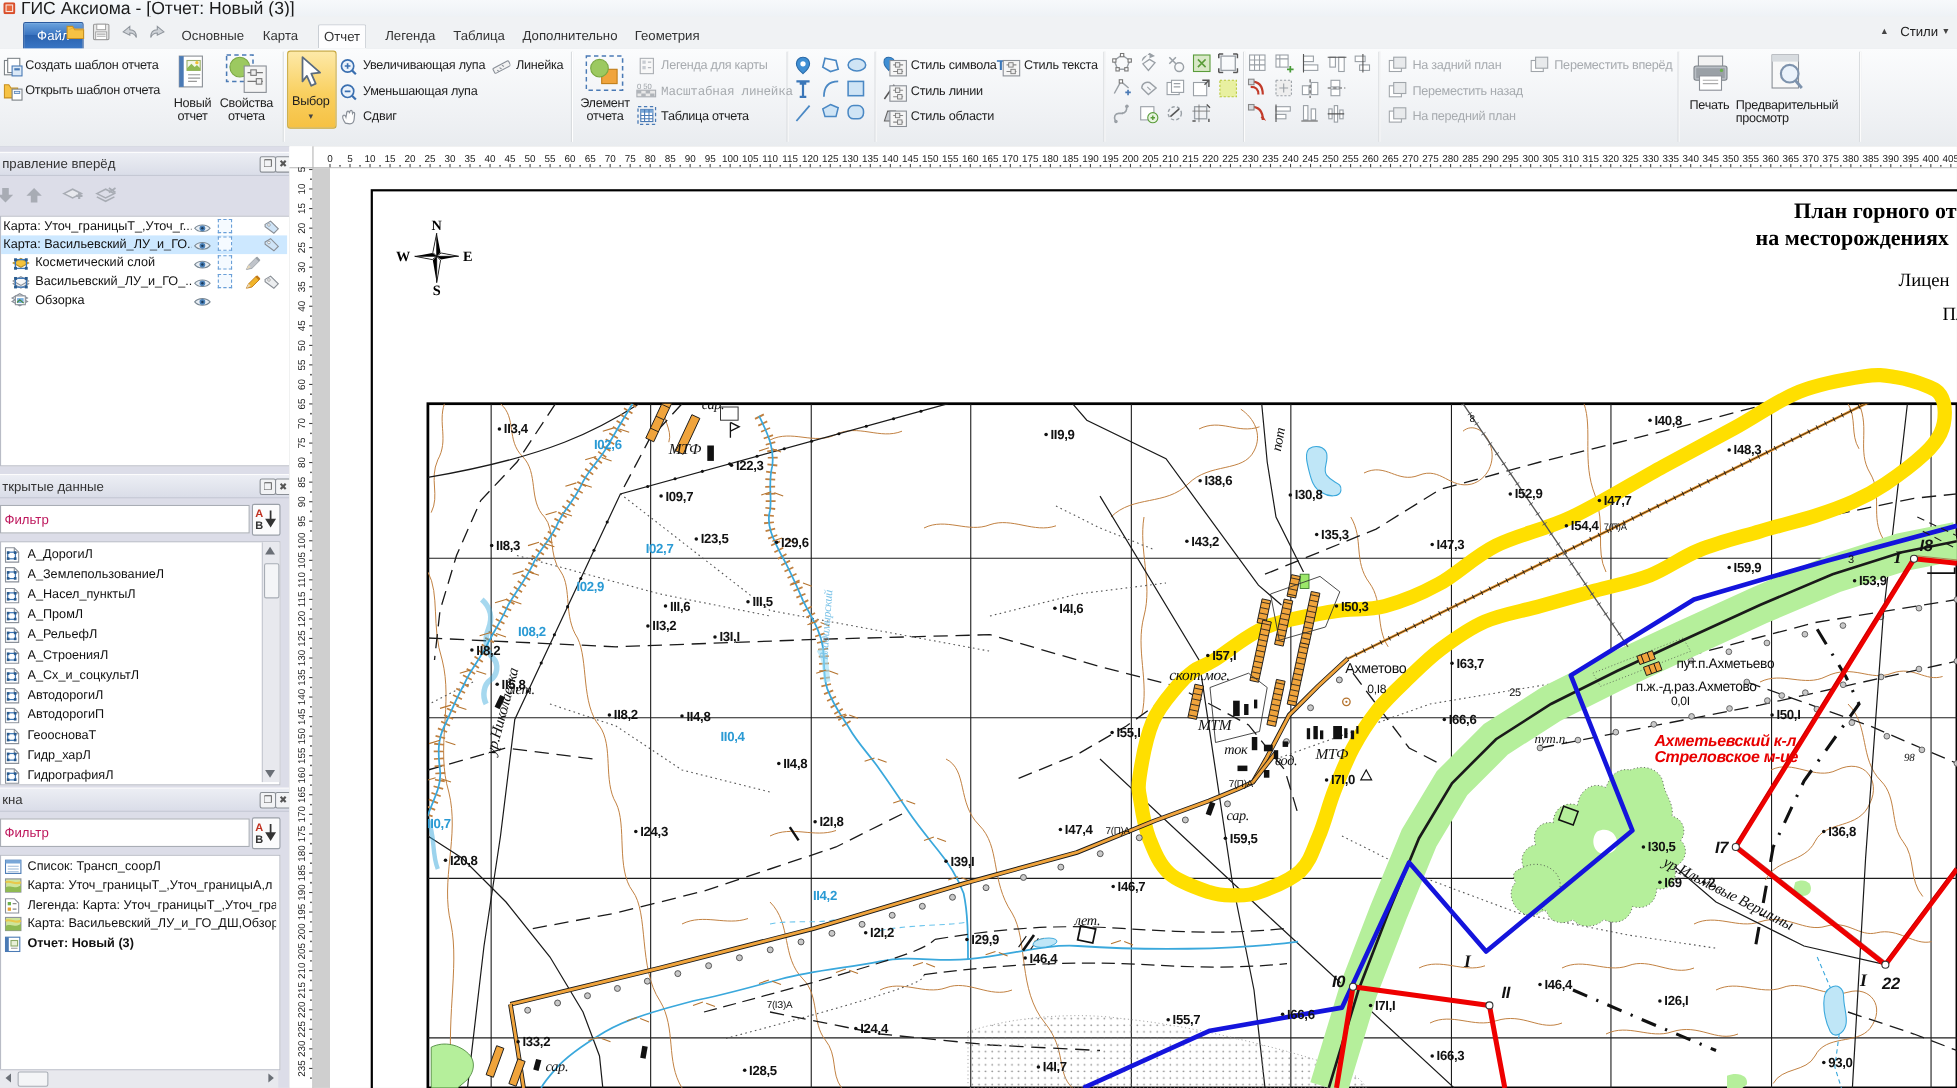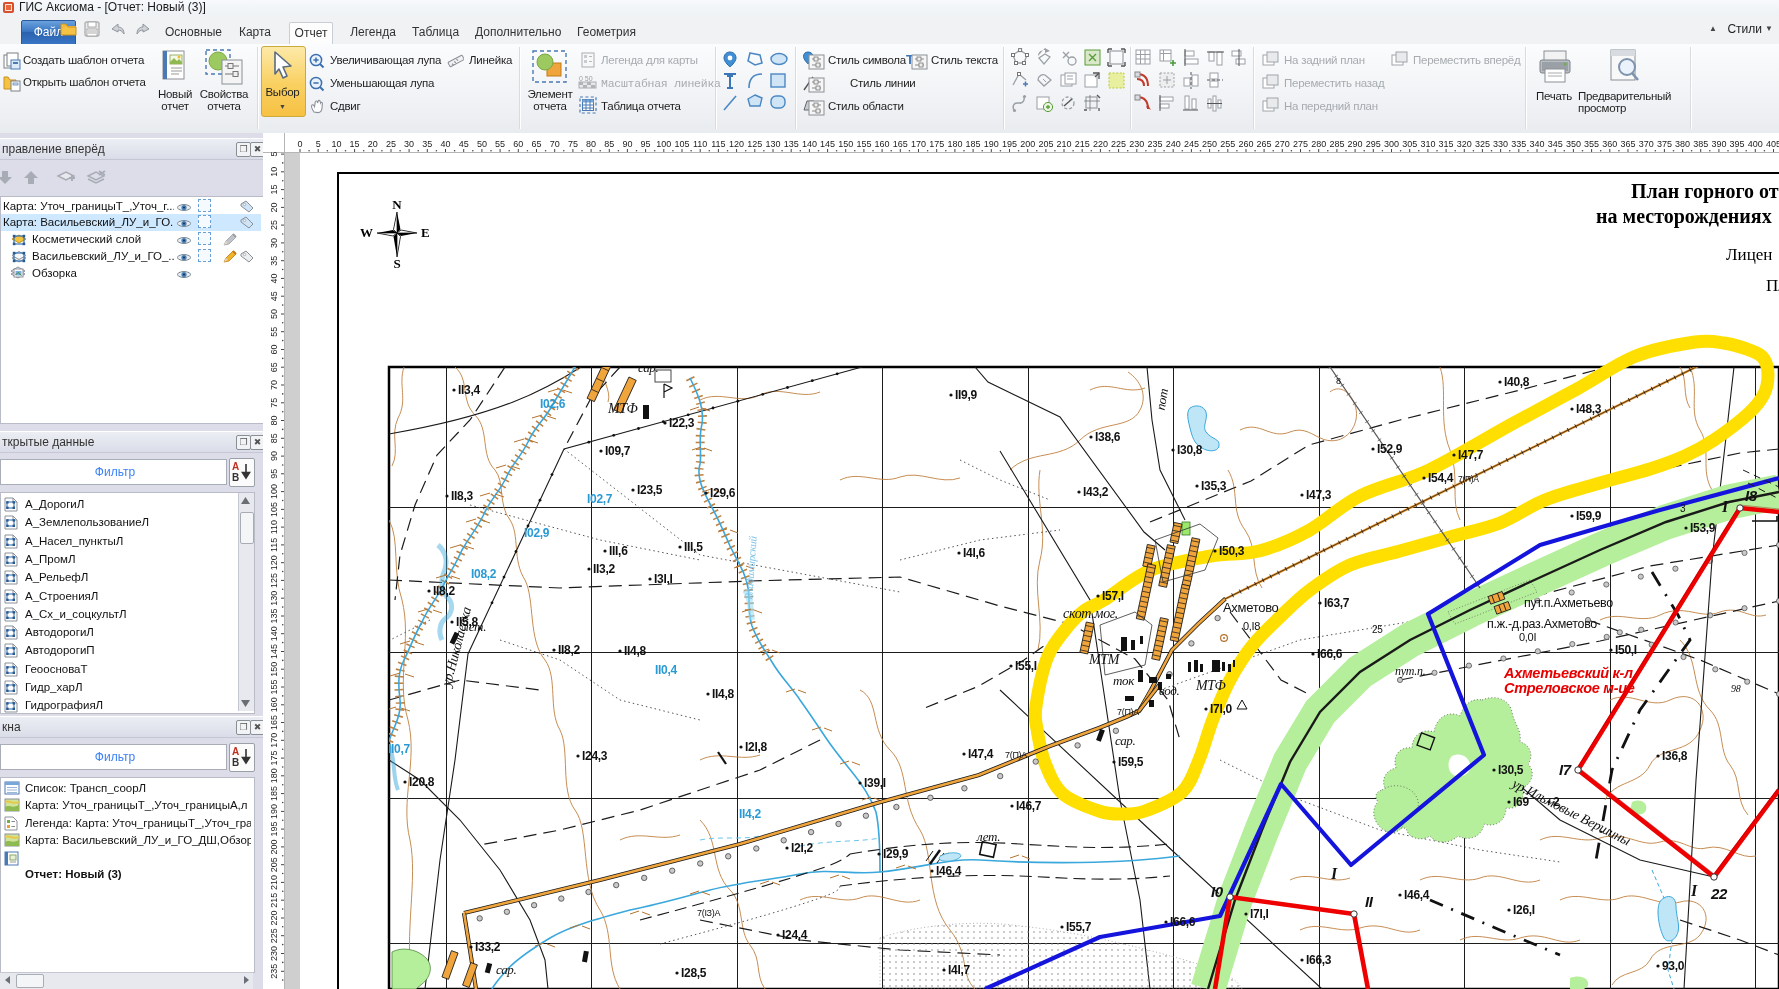--- a/index.html
+++ b/index.html
@@ -11,30 +11,30 @@
 #ribbon{left:0;top:44px;width:1779px;height:89px;background:linear-gradient(#fbfcfd,#eff1f4 70%,#e9ecef);border-bottom:1px solid #c2c7cc;}
 .rsep{position:absolute;top:3px;height:82px;width:1px;background:#d9dcdf;border-right:1px solid #fff;}
 .glabel{position:absolute;font-size:11px;color:#5a5f66;text-align:center;top:117px;}
 .rtext{position:absolute;font-size:11.5px;color:#1e1e1e;white-space:nowrap;letter-spacing:-0.25px;}
 .rgray{color:#a7abaf;}
 .panel-h{position:absolute;left:0;width:263px;height:20px;background:linear-gradient(#eceef4,#dadde8);border-top:1px solid #fff;border-bottom:1px solid #c5c8d4;font-size:12px;color:#333;}
 .ptitle{position:absolute;left:2px;top:3px;}
 .pbtn{position:absolute;top:3px;width:13px;height:13px;border:1px solid #8a8f96;border-radius:2px;background:#f2f3f5;font-size:9px;line-height:12px;text-align:center;color:#555;}
 .white-list{background:#fff;border:1px solid #b9bcc6;}
 .item{position:absolute;font-size:11.5px;color:#111;white-space:nowrap;overflow:hidden;}
-.filter{position:absolute;background:#fff;border:1px solid #a9adb5;font-size:12px;color:#3b82f6;text-align:center;}
+.filter{position:absolute;background:#fff;border:1px solid #a9adb5;font-size:12px;color:#be185d;}
 svg{display:block;}
 </style></head><body>
 <div class="abs" id="titlebar">
     <svg class="abs" style="left:3px;top:2px" width="11" height="11">
       <rect x="0" y="0" width="11" height="11" rx="2" fill="#d94f2b"></rect>
       <rect x="2" y="2" width="7" height="7" fill="#fff" opacity="0.85"></rect>
       <rect x="3" y="3" width="5" height="5" fill="#e8683c"></rect>
     </svg>
-    <div class="abs" style="left:19px;top:0px;font-size:12px;color:#1a1a1a;">ГИС Аксиома - [Отчет: Новый (3)]</div>
+    <div class="abs" style="left:19px;top:0px;font-size:16px;color:#1a1a1a;">ГИС Аксиома - [Отчет: Новый (3)]</div>
   </div>
 <div class="abs" id="tabrow">
     <div class="abs" style="left:0;top:5px;width:53px;height:24px;background:linear-gradient(#6aa2dd,#3a74c0 45%,#2a62ae 46%,#3a77c6);border:1px solid #2a5a9e;border-radius:2px 2px 0 0;color:#fff;font-size:12px;text-align:center;line-height:23px;margin-left:21px;">Файл</div>
     <svg class="abs" style="left:60px;top:6px" width="18" height="16">
       <path d="M1 4 L1 14 L16 14 L16 6 L8 6 L6 3 L1 3 Z" fill="#f6c244" stroke="#c89020" stroke-width="1"></path>
       <path d="M1 7 L6 5 L16 5 L16 6 L8 6 L6 4 Z" fill="#e8a830"></path>
     </svg>
     <svg class="abs" style="left:84px;top:6px" width="17" height="16">
       <rect x="1" y="1" width="14" height="14" rx="1" fill="#e8e8e8" stroke="#9a9a9a"></rect>
       <rect x="4" y="1" width="8" height="5" fill="#fff" stroke="#9a9a9a" stroke-width="0.8"></rect>
@@ -198,21 +198,21 @@
   </svg>
 <div class="rtext" style="left:828px;top:54px;">Стиль символа</div>
 <svg class="abs" style="left:803px;top:74px" width="22" height="19">
     <line x1="1" y1="16" x2="10" y2="3" stroke="#555" stroke-width="1.4"></line>
     <rect x="6" y="4" width="15" height="14" fill="#f6f6f6" stroke="#8a8f96"></rect>
     <line x1="9" y1="8" x2="18" y2="8" stroke="#888"></line>
     <rect x="11" y="6" width="4" height="4" fill="#eee" stroke="#777" stroke-width="0.8"></rect>
     <line x1="9" y1="14" x2="18" y2="14" stroke="#888"></line>
     <rect x="13" y="12" width="4" height="4" fill="#eee" stroke="#777" stroke-width="0.8"></rect>
   </svg>
-<div class="rtext" style="left:828px;top:77px;margin-left:22px;">Стиль линии</div>
+<div class="rtext" style="left:828px;top:77px;">Стиль линии</div>
 <svg class="abs" style="left:803px;top:97px" width="22" height="19">
     <path d="M1 13 L4 4 L11 4 L8 13 Z" fill="#c8ccd2" stroke="#666"></path>
     <rect x="6" y="4" width="15" height="14" fill="#f6f6f6" stroke="#8a8f96"></rect>
     <line x1="9" y1="8" x2="18" y2="8" stroke="#888"></line>
     <rect x="11" y="6" width="4" height="4" fill="#eee" stroke="#777" stroke-width="0.8"></rect>
     <line x1="9" y1="14" x2="18" y2="14" stroke="#888"></line>
     <rect x="13" y="12" width="4" height="4" fill="#eee" stroke="#777" stroke-width="0.8"></rect>
   </svg>
 <div class="rtext" style="left:828px;top:100px;">Стиль области</div>
 <svg class="abs" style="left:906px;top:51px" width="22" height="19">
@@ -670,21 +670,21 @@
     <path d="M1 9 C5 6 8 11 15 7 L15 13 L1 13 Z" fill="#8fba52"></path>
     <path d="M1 4 C6 2 10 7 15 4" fill="none" stroke="#e8c84a" stroke-width="2"></path>
   </svg>
 <div class="item" style="left:25px;top:834.3px;width:226px;">Карта: Васильевский_ЛУ_и_ГО_ДШ,Обзор</div>
 <svg class="abs" style="left:4px;top:851px" width="16" height="15">
     <rect x="1" y="1" width="13" height="13" fill="#fff" stroke="#4a7ab5"></rect>
     <rect x="1" y="1" width="3" height="13" fill="#4a7ab5"></rect>
     <rect x="6" y="4" width="6" height="5" fill="#e8f0d8" stroke="#8aa868"></rect>
     <line x1="6" y1="11" x2="12" y2="11" stroke="#999"></line>
   </svg>
-<div class="item" style="left:25px;top:851.9px;width:226px;font-weight:bold;margin-top:16px;">Отчет: Новый (3)</div>
+<div class="item" style="left:25px;top:851.9px;width:226px;font-weight:bold;">Отчет: Новый (3)</div>
 <div class="abs" style="left:0px;top:972px;width:253px;height:16px;background:#e8e9ee;border-top:1px solid #c5c8d0;"></div>
 <svg class="abs" style="left:1px;top:973px" width="14" height="14">
     <path d="M9 3 L4 7 L9 11 Z" fill="#6a6f76"></path>
   </svg>
 <svg class="abs" style="left:239px;top:973px" width="14" height="14">
     <path d="M5 3 L10 7 L5 11 Z" fill="#6a6f76"></path>
   </svg>
 <div class="abs" style="left:16px;top:974px;width:26px;height:12px;background:#f4f5f7;border:1px solid #a8adb5;border-radius:2px;"></div>
 <svg class="abs" style="left:0;top:0" width="1779" height="989">
     <defs>

